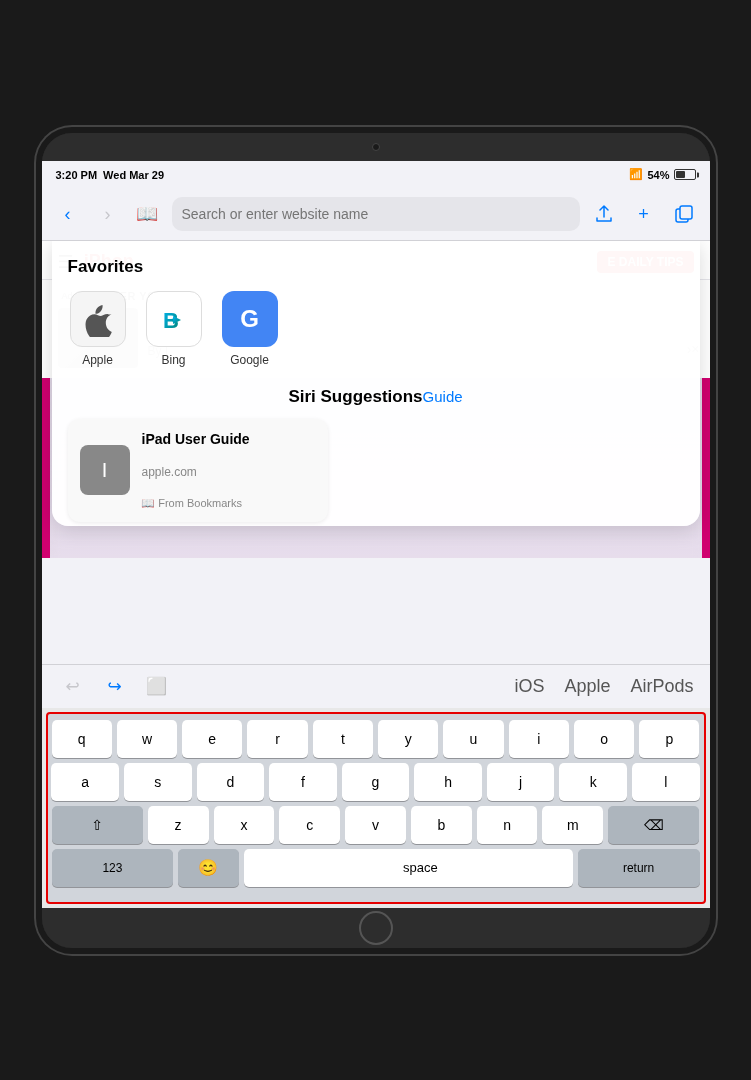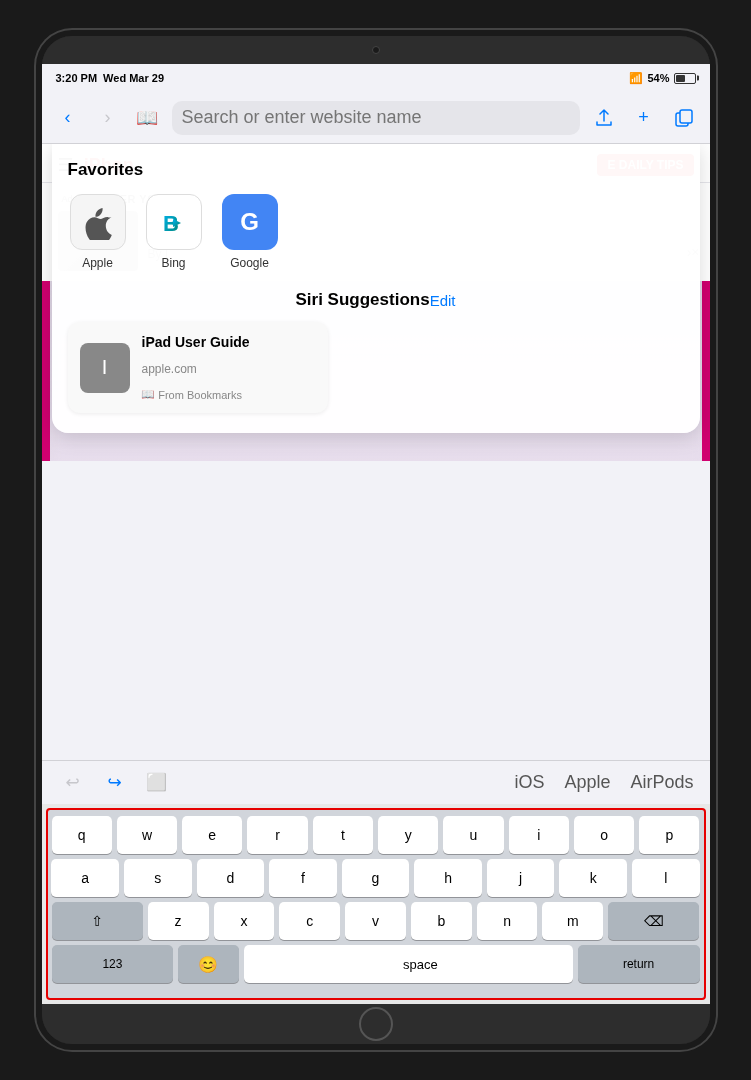--- a/index.html
+++ b/index.html
@@ -9,21 +9,21 @@
       height: 1080px;
       background: #1a1a1a;
       display: flex;
       justify-content: center;
       align-items: center;
       font-family: -apple-system, 'SF Pro Display', 'Helvetica Neue', Arial, sans-serif;
     }
 
     .device-frame {
       width: 680px;
-      height: 1020px;
+      height: 827px;
       background: #2d2d2d;
       border-radius: 36px;
       border: 6px solid #1a1a1a;
       box-shadow: 0 0 0 2px #444, inset 0 0 20px rgba(0,0,0,0.5);
       position: relative;
       overflow: hidden;
       display: flex;
       flex-direction: column;
     }
 
@@ -127,21 +127,21 @@
       display: flex;
       align-items: center;
       padding: 0 10px;
       gap: 6px;
     }
     .address-bar-input {
       flex: 1;
       background: transparent;
       border: none;
       outline: none;
-      font-size: 18px;
+      font-size: 14px;
       color: #4c1d95;
     }
     .toolbar-action {
       width: 32px;
       height: 32px;
       display: flex;
       align-items: center;
       justify-content: center;
       color: #007aff;
       font-size: 18px;
@@ -222,21 +222,21 @@
     }
 
     
     .favorites-dropdown {
       position: absolute;
       top: 0;
       left: 10px;
       right: 10px;
       background: rgba(255,255,255,0.97);
       border-radius: 0 0 16px 16px;
-      padding: 16px 16px 20px;
+      padding: 16px 16px 4px;
       box-shadow: 0 4px 20px rgba(0,0,0,0.15);
       z-index: 100;
     }
     .favorites-title {
       font-size: 17px;
       font-weight: 600;
       color: #000;
       margin-bottom: 14px;
     }
     .favorites-grid {
@@ -310,21 +310,21 @@
       background: #888;
       border-radius: 8px;
       display: flex;
       align-items: center;
       justify-content: center;
       font-size: 20px;
       color: white;
       font-weight: 300;
       flex-shrink: 0;
     }
-    .suggestion-info { display: flex; flex-direction: column; gap: 12px; }
+    .suggestion-info { display: flex; flex-direction: column; gap: 18px; }
     .suggestion-name { font-size: 14px; font-weight: 600; color: #000; }
     .suggestion-url { font-size: 12px; color: #888; }
     .suggestion-source {
       font-size: 11px;
       color: #888;
       display: flex;
       align-items: center;
       gap: 3px;
     }
 
@@ -553,21 +553,21 @@
               <span class="google-g">G</span>
             </div>
             <span class="favorite-label">Google</span>
           </div>
 
 
         </div>
 
         <div class="siri-section-header">
           <span class="siri-title">Siri Suggestions</span>
-          <span class="edit-btn">Edit</span>
+          <span class="edit-btn">Guide</span>
         </div>
 
         <div class="suggestion-card">
           <div class="suggestion-thumbnail">I</div>
           <div class="suggestion-info">
             <span class="suggestion-name">iPad User Guide</span>
             <span class="suggestion-url">apple.com</span>
             <span class="suggestion-source">
               <span>📖</span>
               <span>From Bookmarks</span>

